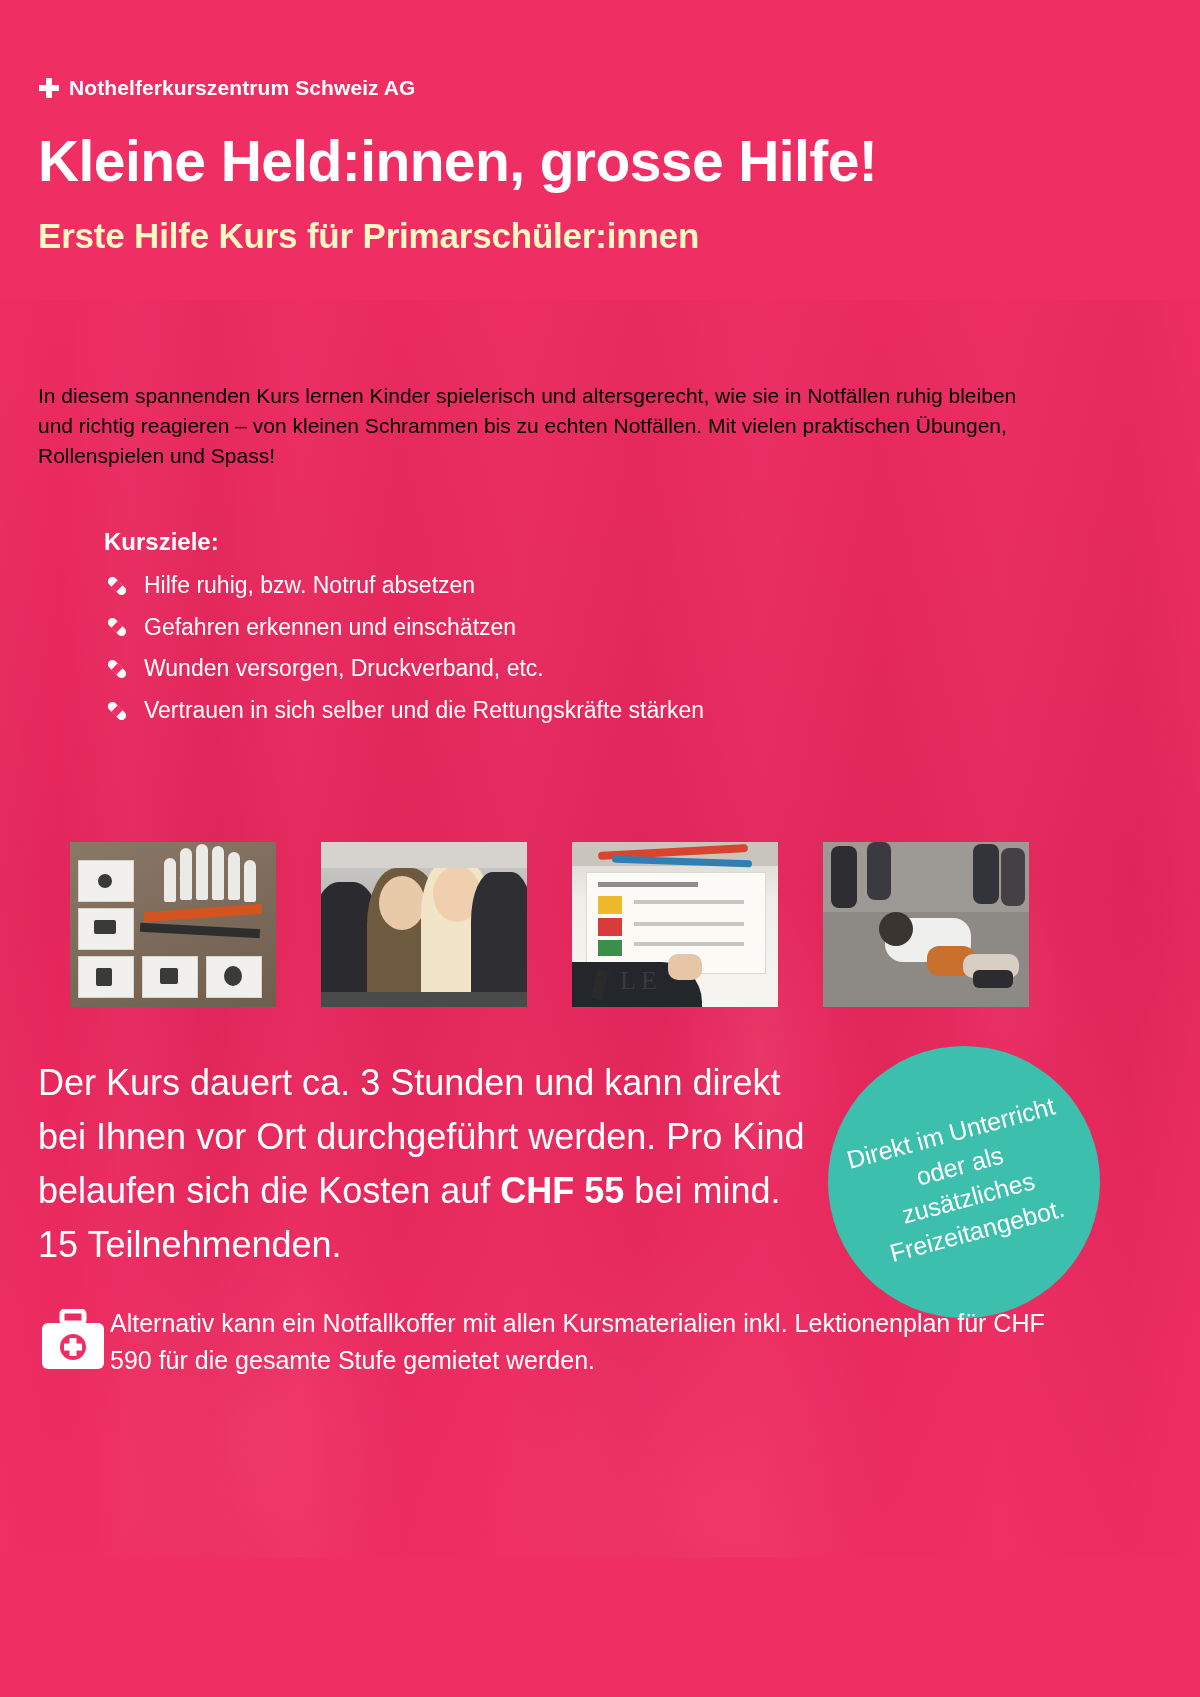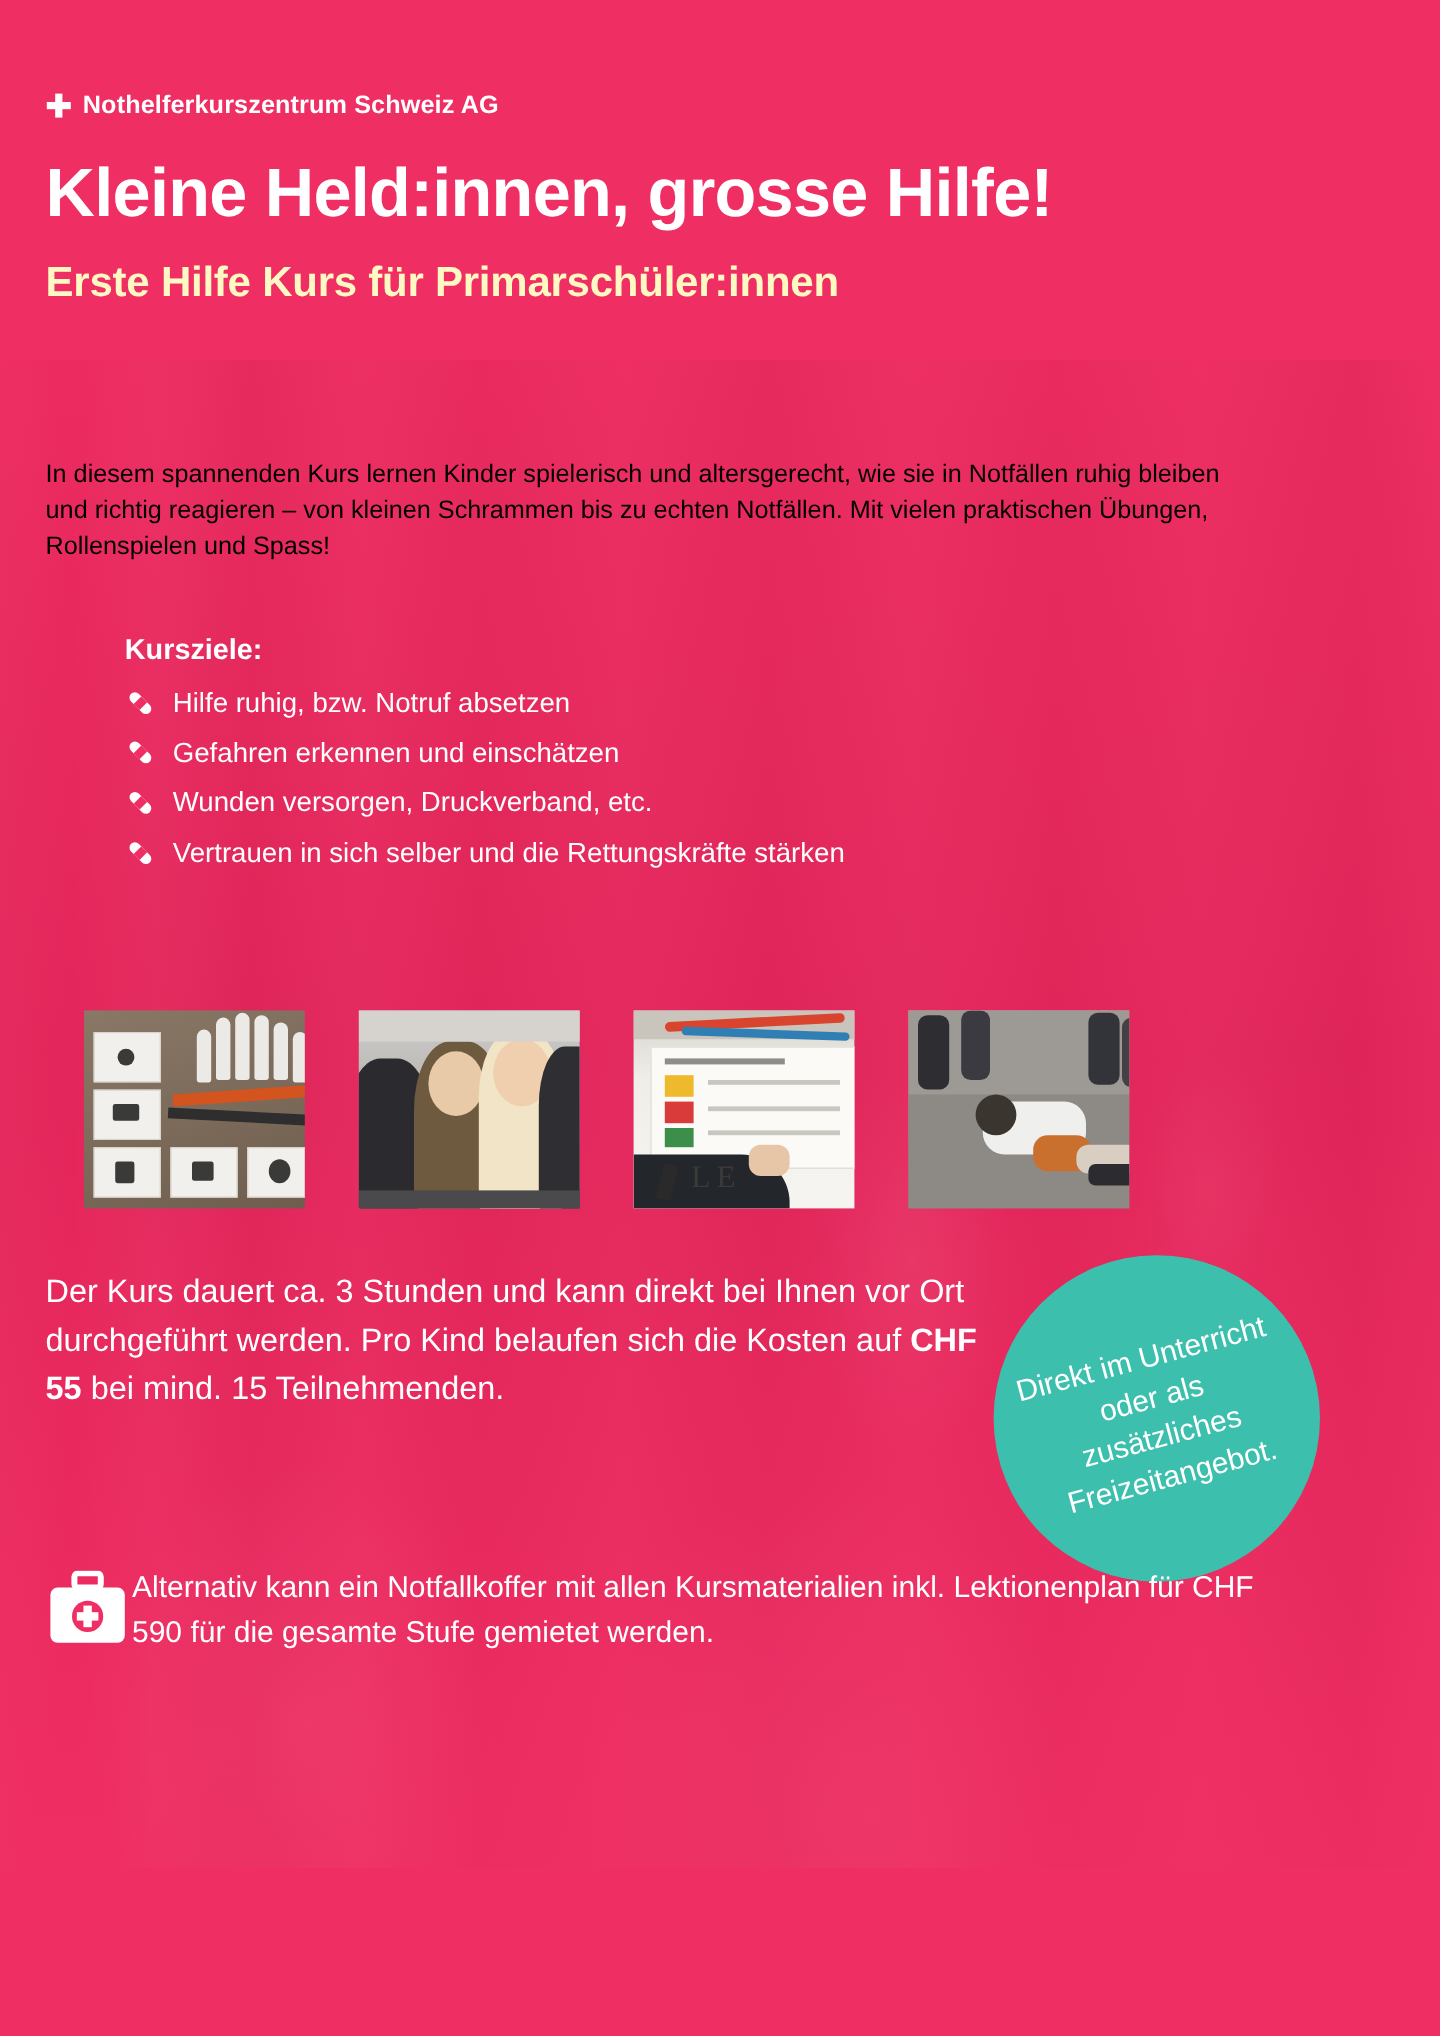--- a/index.html
+++ b/index.html
@@ -170,26 +170,25 @@
   .photos {
     position: absolute;
     left: 70px;
     top: 842px;
     width: 1060px;
     height: 165px;
     display: flex;
     gap: 45px;
   }
   .photo {
-    width: 172px;
+    width: 206px;
     height: 165px;
     overflow: hidden;
     position: relative;
     background: #7a6a5e;
-    padding-left: 12px;
   }
   
   .photo-1 {
     background:
       radial-gradient(circle at 55% 22%, #e8e6e2 0 3px, transparent 4px),
       linear-gradient(160deg, #8a7867 0%, #6f5d4e 100%);
   }
   .p1-card {
     position: absolute;
     background: #f2f0ec;
@@ -221,21 +220,21 @@
   }
   .p4-el { position: absolute; }
 
   
   .price-text {
     position: absolute;
     left: 38px;
     top: 1056px;
     width: 780px;
     color: #ffffff;
-    font-size: 27px;
+    font-size: 36px;
     line-height: 1.5;
   }
   .price-text b { font-weight: bold; }
 
   
   .badge {
     position: absolute;
     left: 828px;
     top: 1046px;
     width: 272px;

